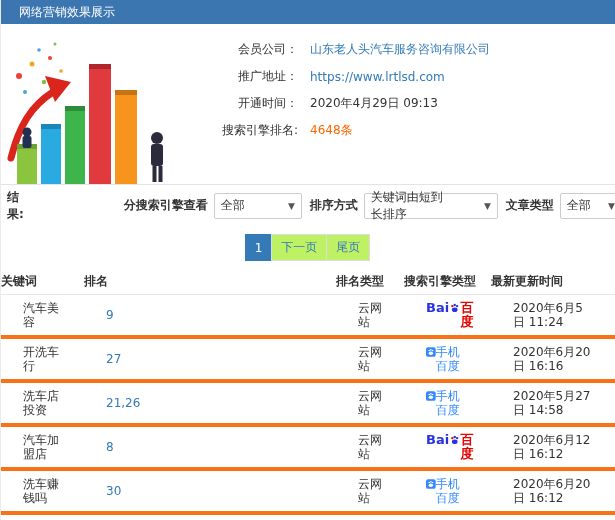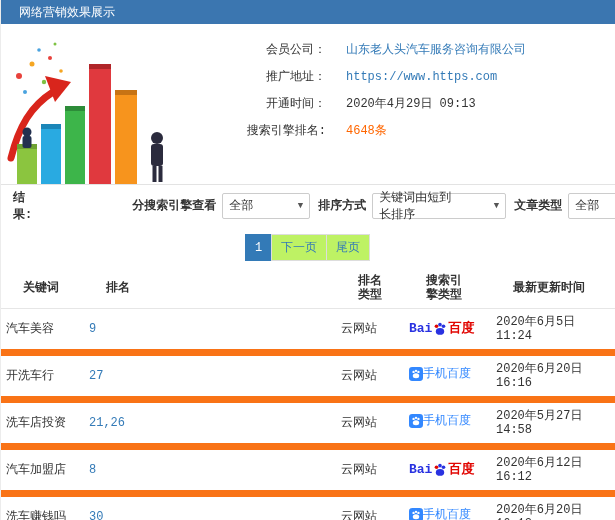--- a/index.html
+++ b/index.html
@@ -1,66 +1,66 @@
 <!DOCTYPE html>
 <html><head>
 <meta charset="utf-8">
 <style>
   * { box-sizing: border-box; }
   html,body { margin:0; padding:0; }
   body {
     font-family: "DejaVu Sans", "Liberation Sans", sans-serif;
     font-size: 12px; color:#333; background:#fff;
   }
-  .page { width:615px; height:520px; background:#fff; overflow:hidden; border-left:1px solid #ececec;font-family:Liberation Mono, monospace; }
+  .page { width:615px; height:520px; background:#fff; overflow:hidden; border-left:1px solid #ececec; }
 
   
   .topbar { height:24px; background:#3b76b0; color:#fff; display:flex; align-items:center; padding-left:18px; font-size:12px; }
 
   
-  .info-section { display:flex; height:160px;gap:28px; }
+  .info-section { display:flex; height:160px; }
   .chart-wrap { width:185px; display:flex; align-items:flex-end; justify-content:center; }
   .info-rows { flex:1; padding-top:12px; }
   .info-row { display:flex; align-items:center; height:27px; }
   .info-label { width:112px; text-align:right; color:#333; flex:none; }
-  .info-value { margin-left:20px; }
+  .info-value { margin-left:12px; }
   a.link { color:#337ab7; text-decoration:none; cursor:pointer; }
   .highlight { color:#ff6600; }
 
   
-  .filter-bar { border-top:1px solid #e3e3e3; height:42px; display:flex; align-items:center; padding:0 12px; }
+  .filter-bar { border-top:1px solid #e3e3e3; height:42px; display:flex; align-items:center; padding:0 6px; }
   .result-label { font-weight:bold; margin-right:92px; }
   .flabel { font-weight:bold; margin:0 6px 0 8px; white-space:nowrap; }
   .select { border:1px solid #ccc; background:#fff; height:26px; display:flex; align-items:center;
             justify-content:space-between; padding:0 6px; cursor:pointer; border-radius:2px; }
   .select .caret { font-size:9px; color:#555; margin-left:8px; }
   .sel-engine { min-width:88px; }
   .sel-sort   { min-width:134px;gap:24px; }
   .sel-type   { min-width:62px; }
 
   
   .pagination { display:flex; justify-content:center; align-items:center; padding:8px 0 7px; }
   .pg { min-width:27px; height:27px; display:flex; align-items:center; justify-content:center;
         border:1px solid #ddd; color:#337ab7; padding:0 9px; margin-left:-1px; background:#bef264;
         text-decoration:none; cursor:pointer; }
   .pg.active { background:#337ab7; color:#fff; border-color:#337ab7; cursor:default; }
 
   
   table.results { width:100%; border-collapse:collapse; table-layout:fixed; }
-  .results th { text-align:left; font-weight:bold; padding:6px 22px; border-bottom:1px solid #e6e6e6;
+  .results th { text-align:left; font-weight:bold; padding:6px 0; border-bottom:1px solid #e6e6e6;
                 font-size:12px; color:#333; line-height:14px; }
-  .results td { padding:6px 5px; border-bottom:7px solid #f97316; line-height:14px; }
+  .results td { padding:6px 22px; border-bottom:4px solid #f97316; line-height:14px; }
   .rank-link { color:#337ab7; text-decoration:none; cursor:pointer; }
 
   
   .baidu-logo { display:inline-flex; gap:1px; }
   .bai { color:#2932e1; font-weight:bold; font-size:13px; }
   .du  { color:#e10602; font-weight:bold; font-size:13px; }
   .paw { width:14px; height:14px; }
-  .mobile-baidu { display:inline-flex; align-items:flex-end; }
+  .mobile-baidu { display:inline-flex; align-items:flex-start; }
   .mb-icon { width:14px; height:14px; }
   .mb-text { color:#3388ff; }
 </style>
 </head>
 <body>
 
 <svg width="0" height="0" style="position:absolute" aria-hidden="true">
   <defs>
     <g id="paw-def">
       <circle cx="5" cy="6" r="2.6" fill="#e10602"></circle>
@@ -120,21 +120,21 @@
         <rect x="153.5" y="132" width="4" height="16" fill="#2b2b3d"></rect>
       </svg>
     </div>
     <div class="info-rows">
       <div class="info-row">
         <span class="info-label">会员公司：</span>
         <a class="link info-value">山东老人头汽车服务咨询有限公司</a>
       </div>
       <div class="info-row">
         <span class="info-label">推广地址：</span>
-        <a class="link info-value">https://www.https.com</a>
+        <a class="link info-value">https://www.lrtlsd.com</a>
       </div>
       <div class="info-row">
         <span class="info-label">开通时间：</span>
         <span class="info-value">2020年4月29日 09:13</span>
       </div>
       <div class="info-row">
         <span class="info-label">搜索引擎排名:</span>
         <span class="info-value highlight">4648条</span>
       </div>
     </div>

